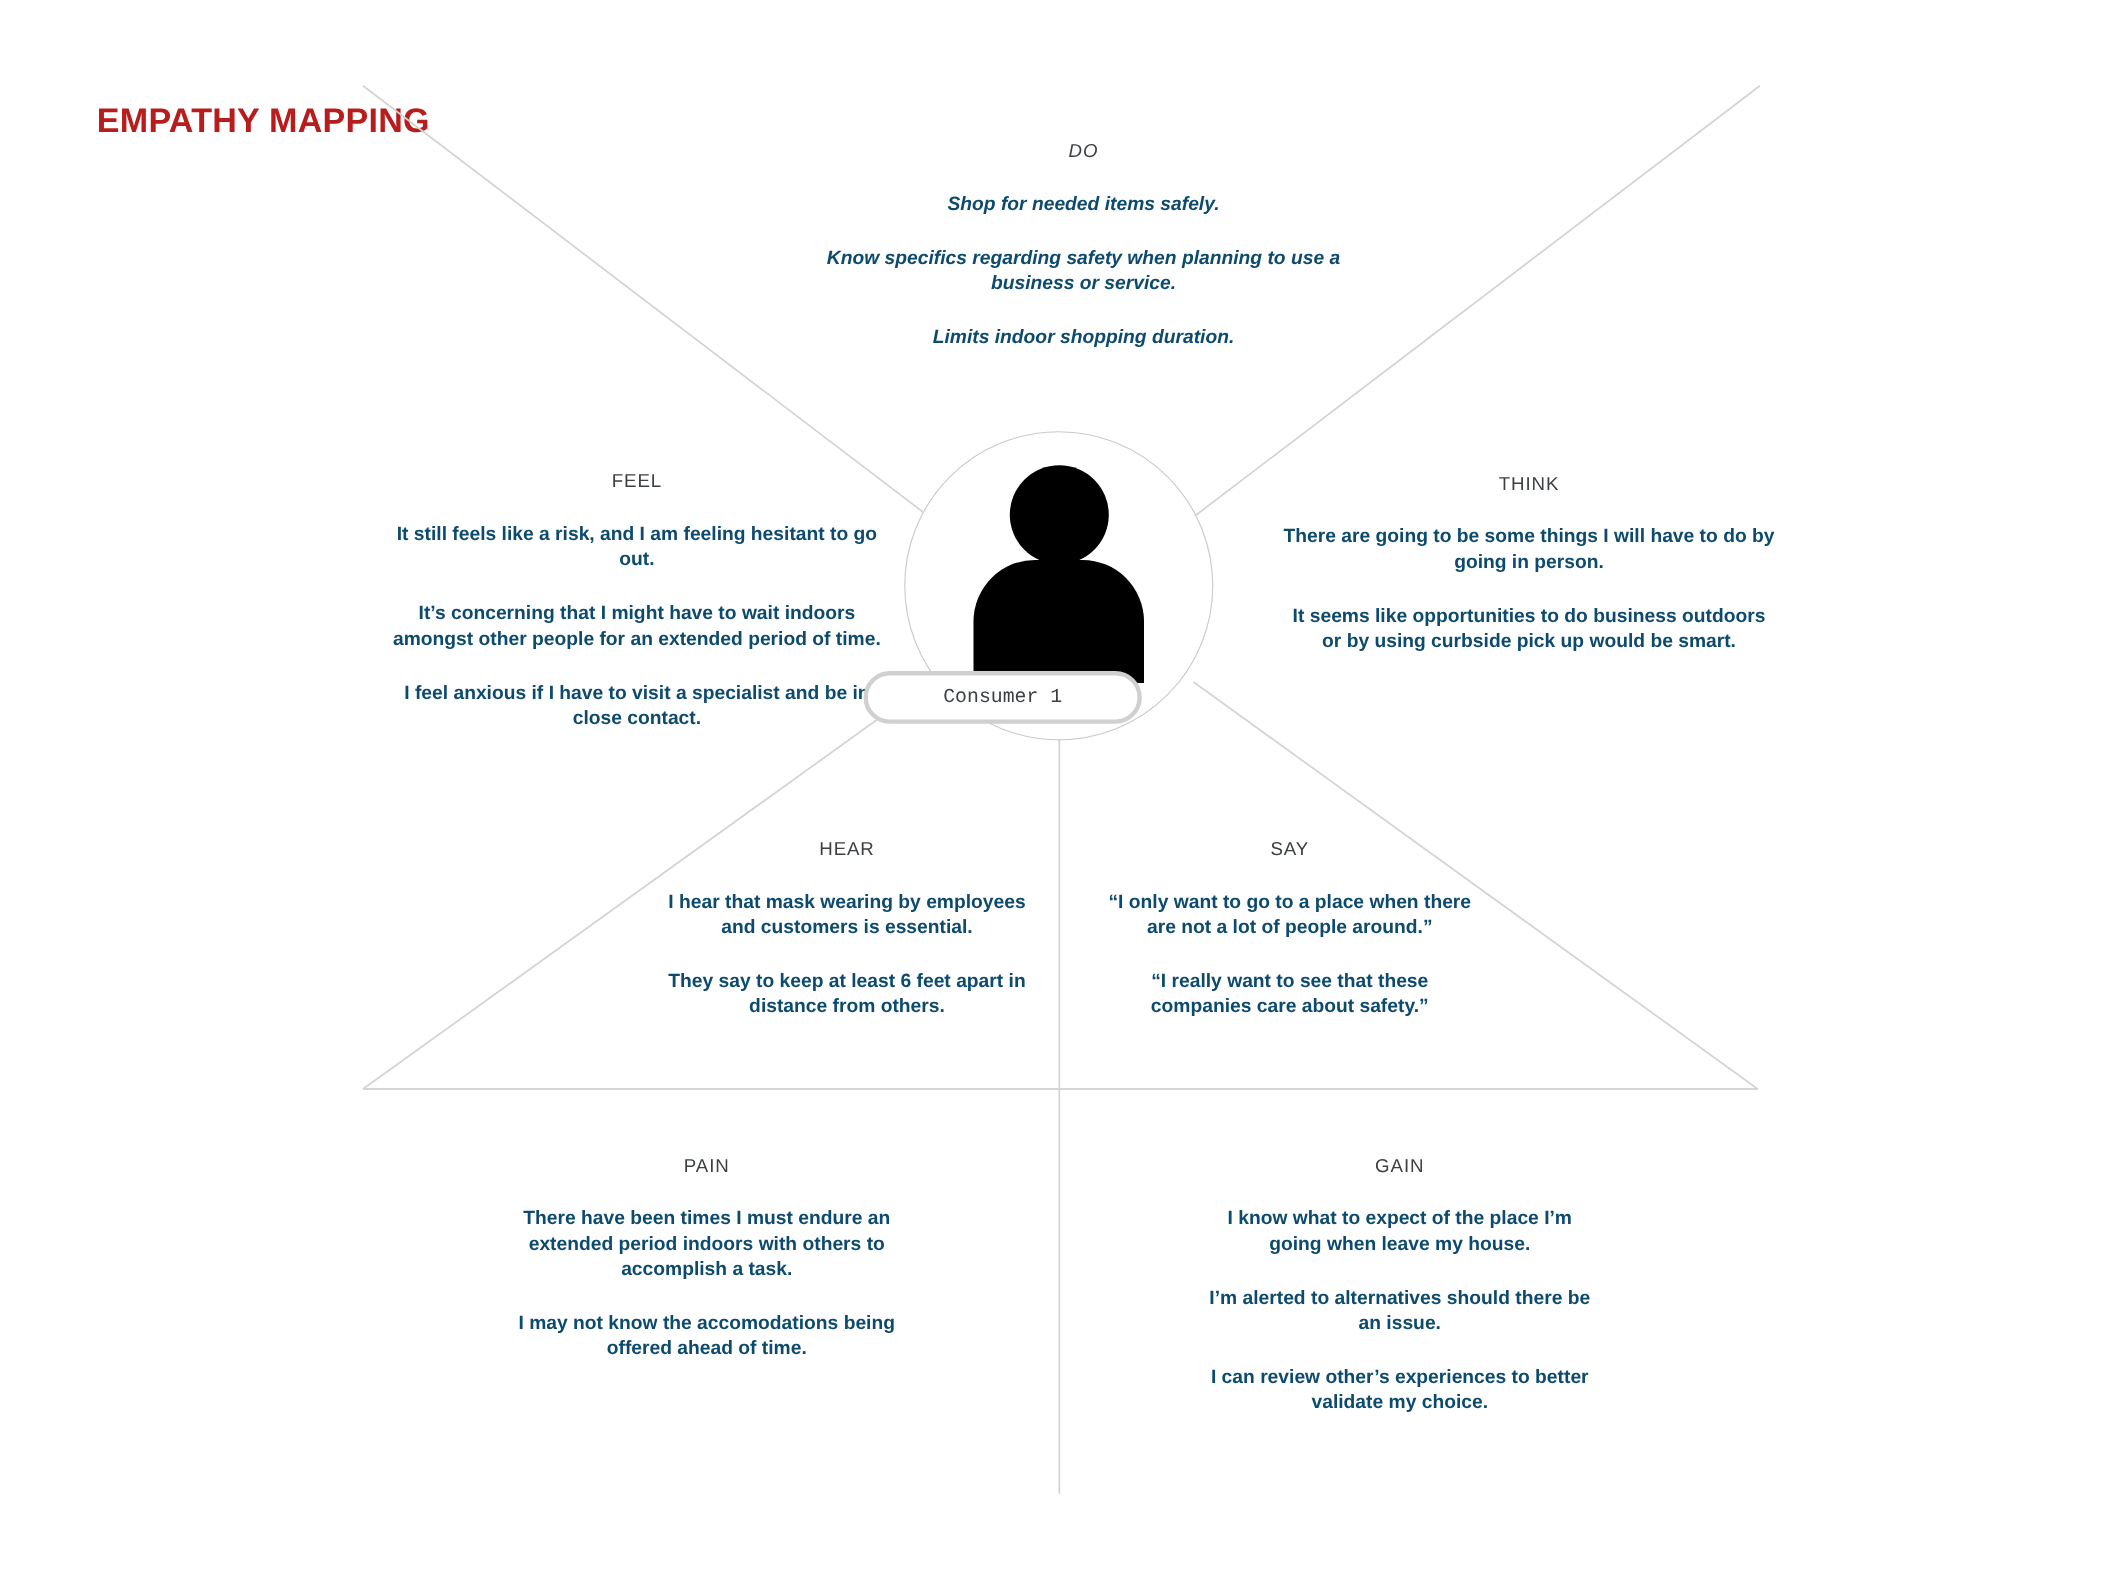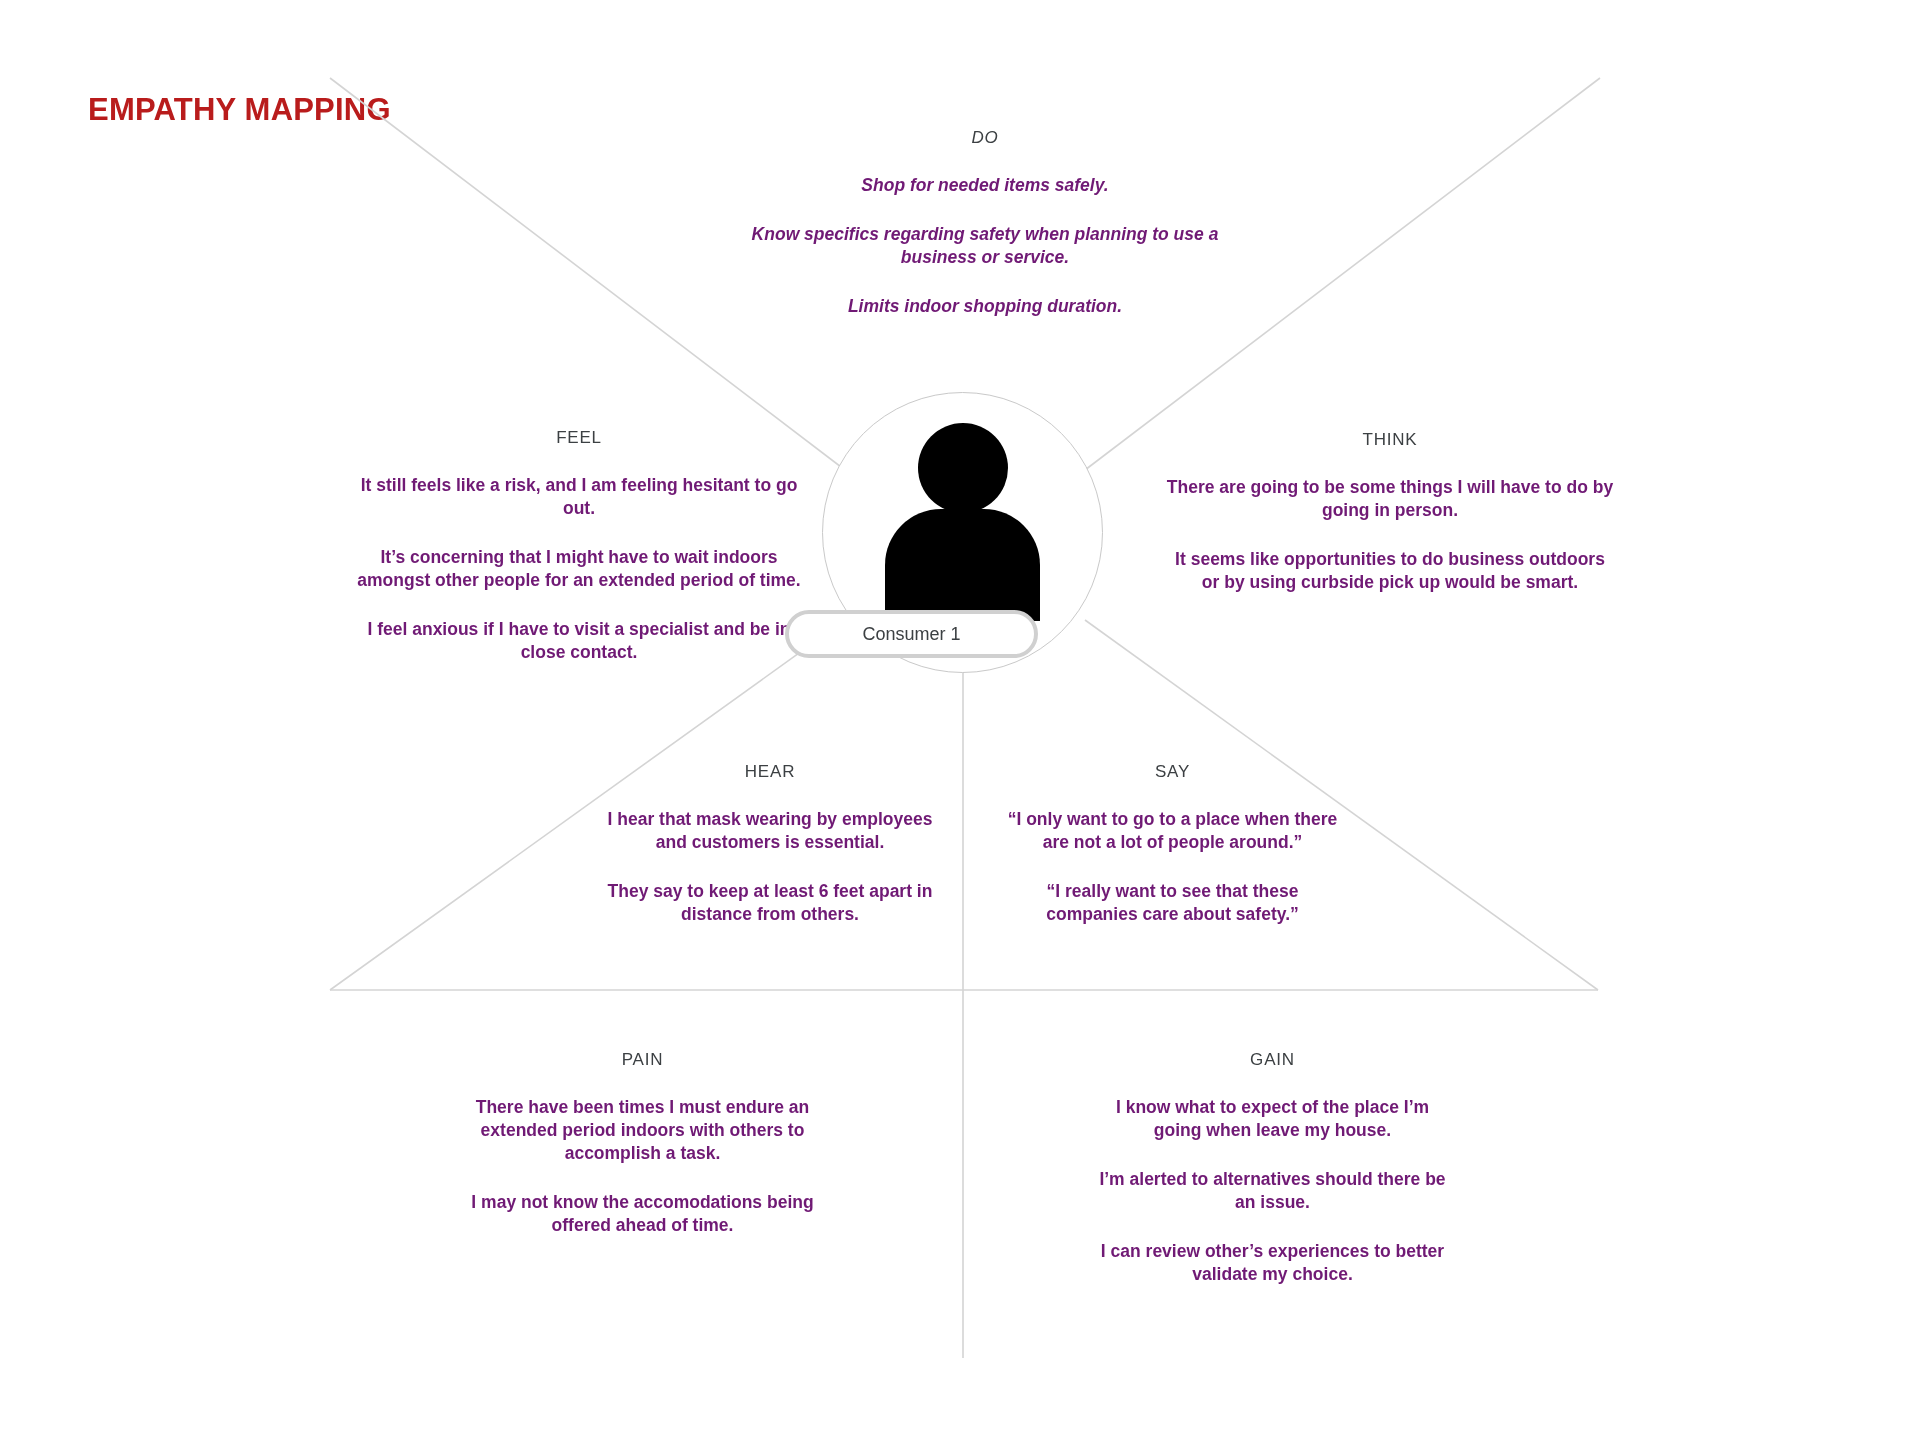--- a/index.html
+++ b/index.html
@@ -51,21 +51,21 @@
     font-weight: normal;
     letter-spacing: 0.8px;
     color: #3c4043;
     margin-bottom: 26px;
   }
   .sec-body p {
     margin: 0 0 26px 0;
     font-size: 17.5px;
     font-weight: bold;
     line-height: 1.32;
-    color: #701a75;
+    color: #0c4a6e;
   }
   .sec-body p:last-child { margin-bottom: 0; }
 
   #sec-do    { left: 735px; top: 128px;  width: 500px; font-style: italic; }
   #sec-feel  { left: 354px; top: 428px;  width: 450px; }
   #sec-think { left: 1165px; top: 430px; width: 450px; }
   #sec-hear  { left: 595px; top: 762px;  width: 350px; }
   #sec-say   { left: 1000px; top: 762px; width: 345px; }
   #sec-pain  { left: 460px; top: 1050px; width: 365px; }
   #sec-gain  { left: 1090px; top: 1050px; width: 365px; }
@@ -119,20 +119,21 @@
     top: 218px;
     width: 253px;
     height: 48px;
     background: #ffffff;
     border: 4px solid #d0d0d0;
     border-radius: 26px;
     box-sizing: border-box;
     display: flex;
     align-items: center;
     justify-content: center;
+    font-family: Liberation Mono, monospace;
   }
   #persona-pill span {
     font-size: 18px;
     font-weight: normal;
     color: #3c4043;
   }
 </style>
 </head>
 <body>
 

